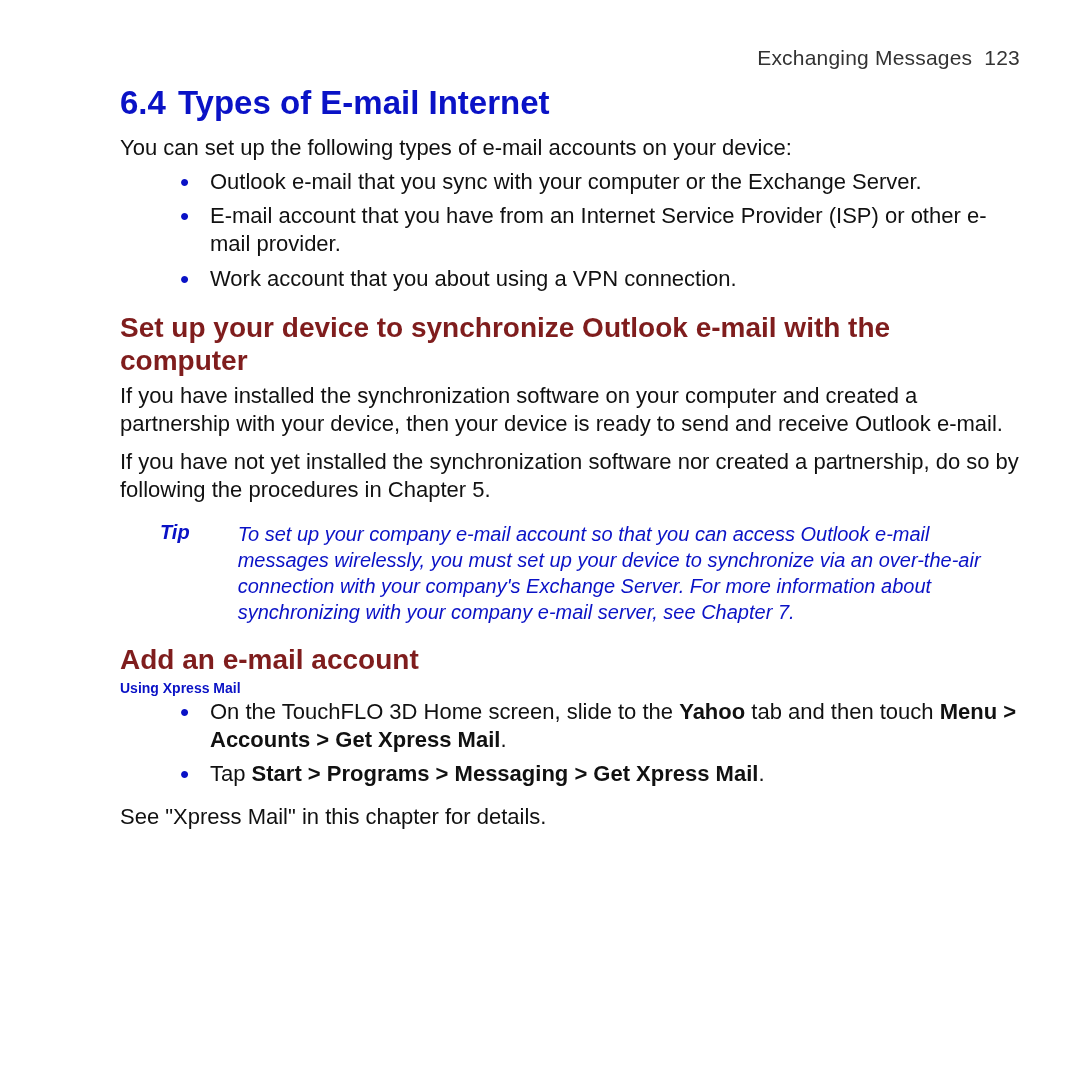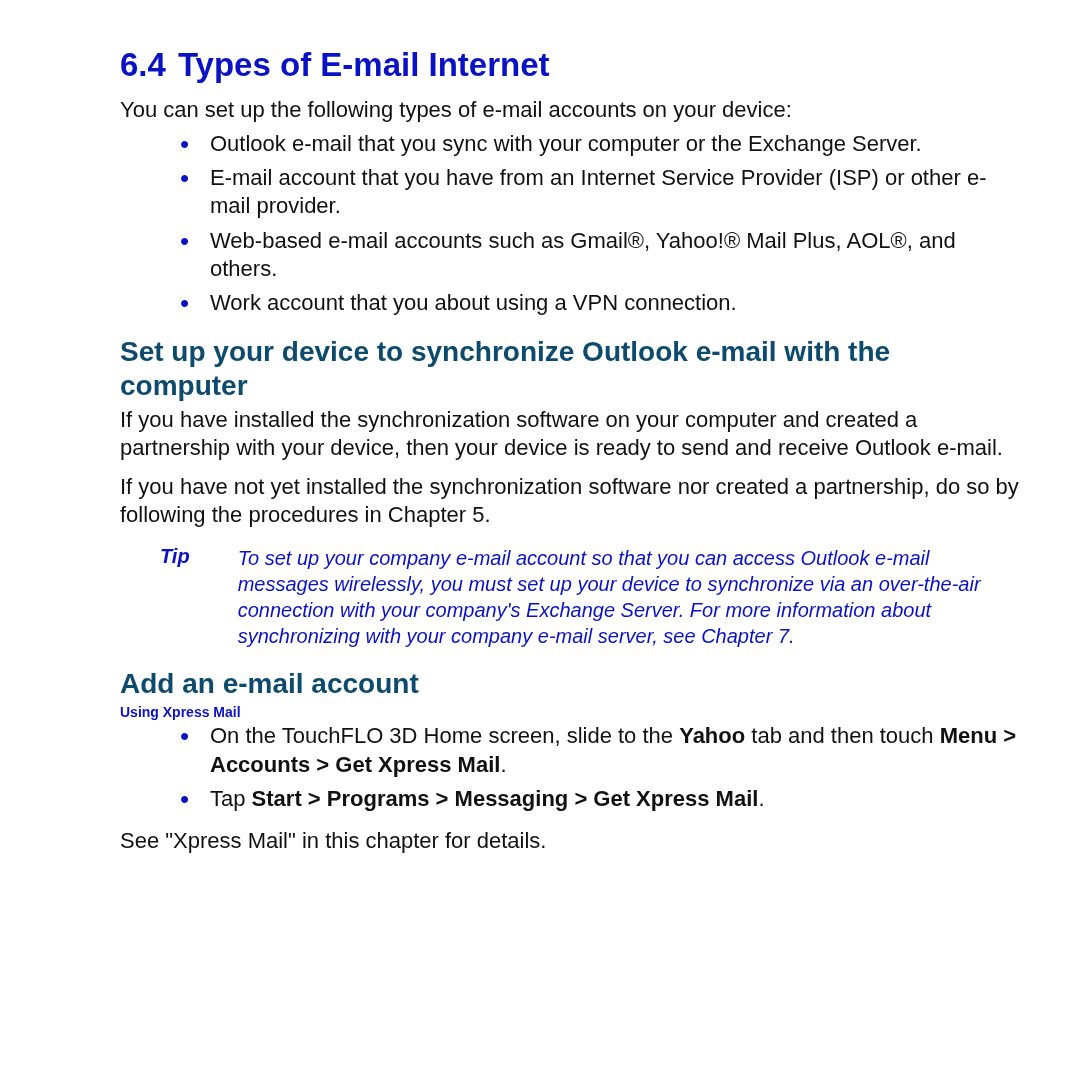--- a/index.html
+++ b/index.html
@@ -58,21 +58,21 @@
     position: absolute;
     left: 0;
     top: 0;
     color: #0a12c6;
     font-size: 26px;
     line-height: 1.1;
   }
   h2.sub-blue {
     font-size: 28px;
     font-weight: 700;
-    color: #0c4a6e;
+    color: #7f1d1d;
     margin: 18px 0 4px 0;
     line-height: 1.2;
   }
   .tip-block {
     display: flex;
     gap: 48px;
     margin: 16px 0 13px 40px;
     padding-right: 30px;
     font-style: italic;
   }
@@ -95,31 +95,33 @@
     margin: 2px 0 2px 0;
   }
   .spacer-sm { height: 4px; }
   b { font-weight: 700; }
 </style>
 </head>
 <body>
 
 <div class="page">
 
+  <div class="running-head">
+    <span>Exchanging Messages</span>&nbsp;&nbsp;<span>123</span>
+  </div>
 
   <h1 class="section-title">
     <span class="sec-num">6.4</span><span>Types of E-mail Internet</span>
   </h1>
 
   <p class="body">You can set up the following types of e-mail accounts on your device:</p>
 
   <ul class="bullets">
     <li>Outlook e-mail that you sync with your computer or the Exchange Server.</li>
     <li>E-mail account that you have from an Internet Service Provider (ISP) or other e-mail provider.</li>
-    <li>Web-based e-mail accounts such as Gmail®, Yahoo!® Mail Plus, AOL®, and others.</li>
     <li>Work account that you about using a VPN connection.</li>
   </ul>
 
   <h2 class="sub-blue">Set up your device to synchronize Outlook e-mail with the computer</h2>
   <p class="body">If you have installed the synchronization software on your computer and created a partnership with your device, then your device is ready to send and receive Outlook e-mail.</p>
   <div class="spacer-sm"></div>
   <p class="body">If you have not yet installed the synchronization software nor created a partnership, do so by following the procedures in Chapter 5.</p>
 
   <div class="tip-block">
     <div class="tip-label">Tip</div>

